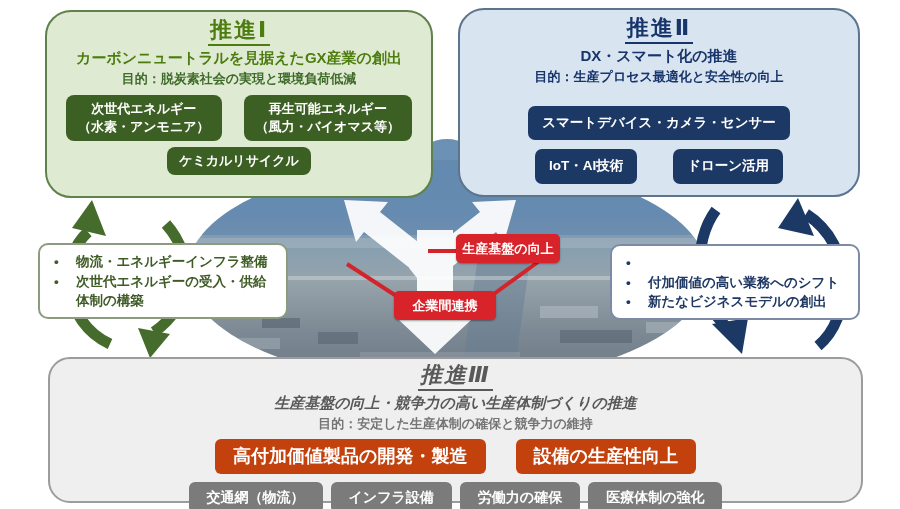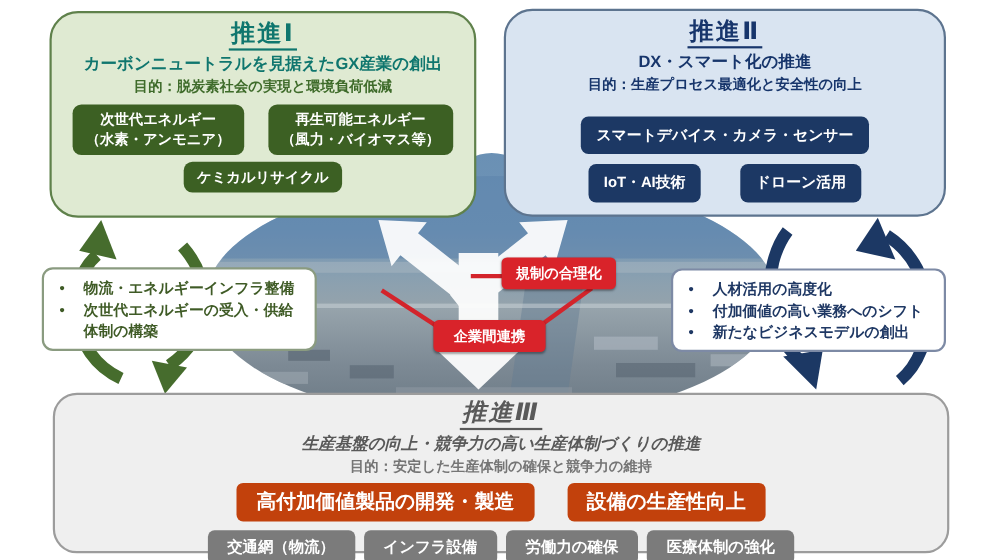--- a/index.html
+++ b/index.html
@@ -9,21 +9,21 @@
 
   
   .panel{position:absolute;box-sizing:border-box;display:flex;flex-direction:column;align-items:center;}
   .panel-1{left:45px;top:10px;width:388px;height:188px;background:#dfead2;border:2px solid #5f814b;border-radius:26px;padding-top:4px;}
   .panel-2{left:458px;top:8px;width:402px;height:189px;background:#d9e4f1;border:2px solid #5d748f;border-radius:26px;padding-top:4px;}
   .panel-3{left:48px;top:357px;width:815px;height:146px;background:#efefef;border:2px solid #9c9c9c;border-radius:22px;padding-top:2px;}
 
   .p-title{font-size:22px;font-weight:bold;letter-spacing:2px;border-bottom:2px solid currentColor;line-height:1.25;padding:0 2px;}
   .p-sub{font-size:15px;font-weight:bold;margin-top:3px;}
   .p-goal{font-size:13px;font-weight:bold;margin-top:2px;}
-  .green-t{color:#0f766e;}
+  .green-t{color:#4d7c0f;}
   .navy-t{color:#17356b;}
   .gray-t{color:#595959;font-style:italic;}
   .gray-t2{color:#757575;}
 
   .pill-row{display:flex;justify-content:center;align-items:center;gap:22px;margin-top:7px;}
   .pill{box-sizing:border-box;display:flex;align-items:center;justify-content:center;text-align:center;
         color:#ffffff;font-weight:bold;font-size:13px;line-height:1.4;white-space:pre-line;
         border-radius:8px;padding:5px 12px;}
   .pill-green{background:#3c6023;}
   .pill-navy{background:#1c3864;border-radius:7px;font-size:13.5px;padding:8px 14px;}
@@ -158,41 +158,40 @@
       <div class="pill pill-orange">設備の生産性向上</div>
     </div>
     <div class="pill-row" style="margin-top:8px;gap:8px;">
       <div class="pill pill-gray">交通網（物流）</div>
       <div class="pill pill-gray">インフラ設備</div>
       <div class="pill pill-gray">労働力の確保</div>
       <div class="pill pill-gray">医療体制の強化</div>
     </div>
   </div>
 
-  <div class="redbox red-2">規制の合理化</div>
+  <div class="redbox red-2">生産基盤の向上</div>
   <div class="redbox red-3">企業間連携</div>
 
   <div class="note note-left">
     <ul>
       <li>
         <span class="bu">•</span>
         <span class="tx">物流・エネルギーインフラ整備</span>
       </li>
       <li>
         <span class="bu">•</span>
         <span class="tx">次世代エネルギーの受入・供給体制の構築</span>
       </li>
     </ul>
   </div>
 
   <div class="note note-right">
     <ul>
       <li>
         <span class="bu">•</span>
-        <span class="tx">人材活用の高度化</span>
       </li>
       <li>
         <span class="bu">•</span>
         <span class="tx">付加価値の高い業務へのシフト</span>
       </li>
       <li>
         <span class="bu">•</span>
         <span class="tx">新たなビジネスモデルの創出</span>
       </li>
     </ul>

